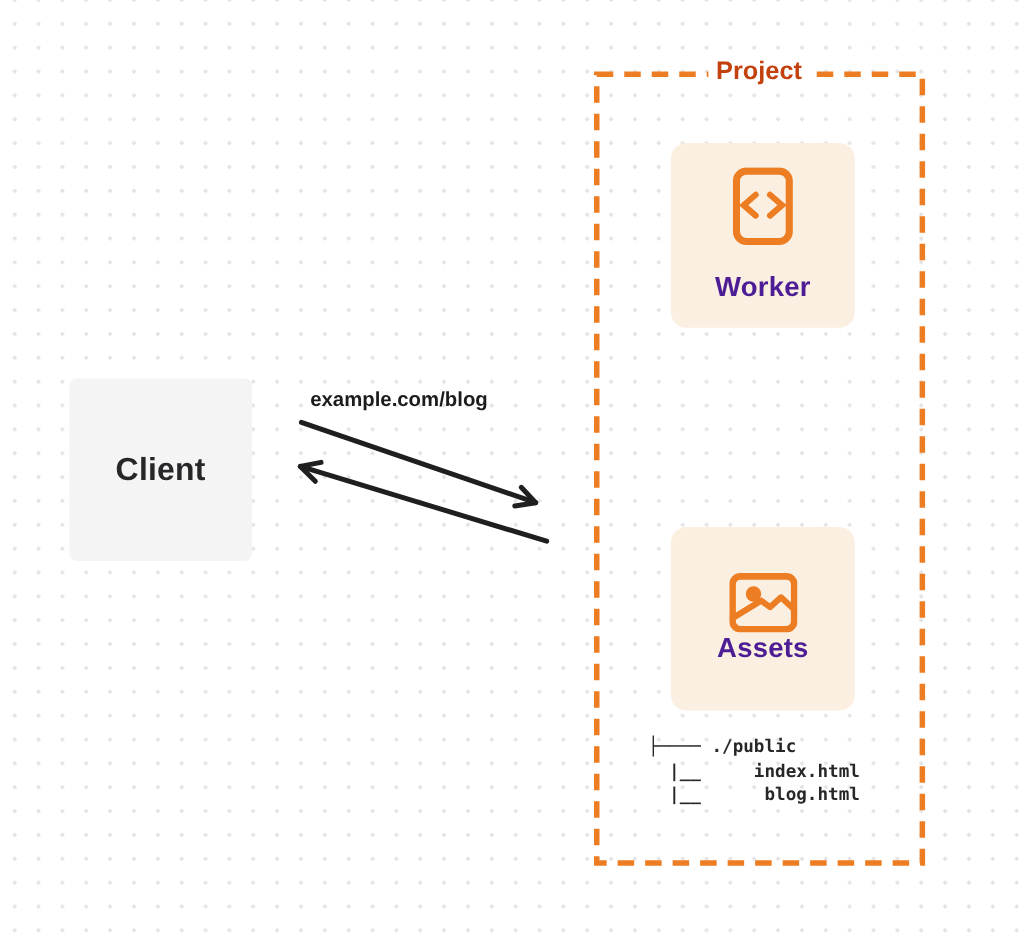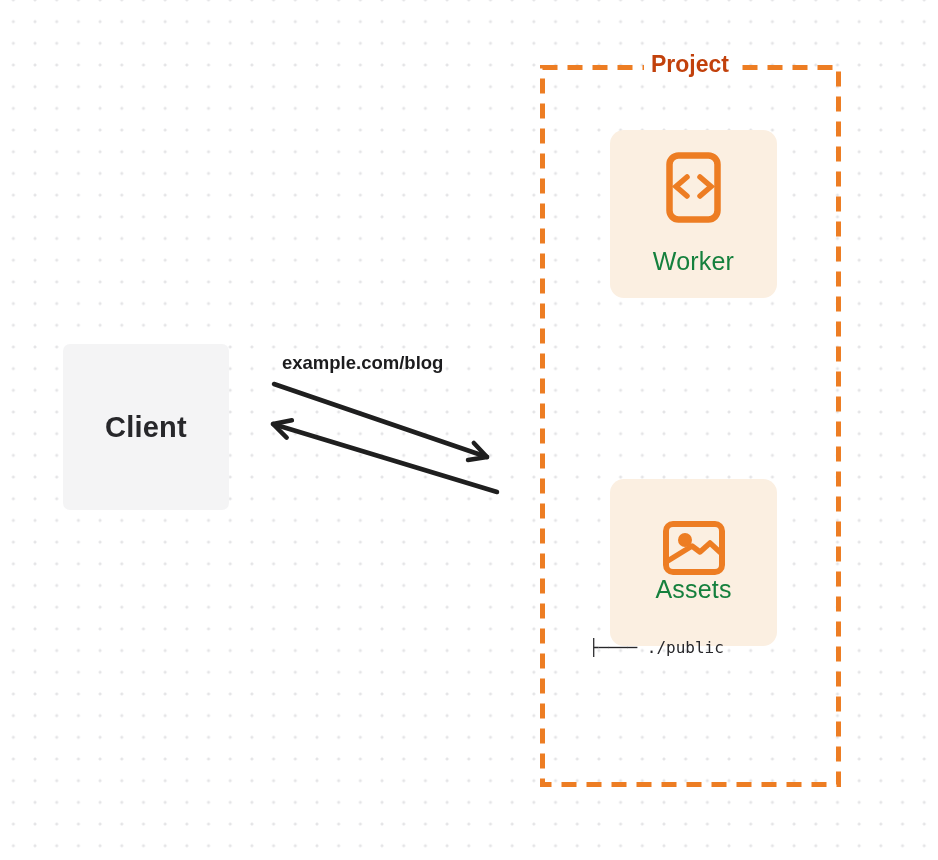--- a/index.html
+++ b/index.html
@@ -39,28 +39,29 @@
     white-space:nowrap;
   }
 
   
   .card{
     background:#fbefe1;border-radius:14px;
     display:flex;flex-direction:column;align-items:center;justify-content:center;
   }
   .worker-card{left:610px;top:130px;width:167px;height:168px;gap:24px;}
   .assets-card{left:610px;top:479px;width:167px;height:167px;}
-  .card-label{font-size:25px;font-weight:400;color:#15803d;letter-spacing:.2px;}
+  .card-label{font-size:25px;font-weight:700;color:#4c1d95;letter-spacing:.2px;}
 
   
   .file-tree{
-    left:589px;top:637px;
+    left:589px;top:668px;
     font-family:"DejaVu Sans Mono", monospace;
     font-size:16px;line-height:21.6px;
     color:#27272a;
+    font-weight:bold;
   }
   .tree-line{white-space:pre;}
 </style>
 </head>
 <body>
 
 <div id="canvas">
 
   <svg id="overlay-svg" viewBox="0 0 938 860">
     <defs>
@@ -96,15 +97,17 @@
     <svg width="62" height="54" viewBox="0 0 62 54">
       <rect x="3" y="3" width="56" height="48" rx="7" fill="none" stroke="#ed7d23" stroke-width="6"></rect>
       <circle cx="22" cy="19" r="7" fill="#ed7d23"></circle>
       <polyline points="3,41 29,25 37,31 47,22 59,33" fill="none" stroke="#ed7d23" stroke-width="5.5" stroke-linecap="round" stroke-linejoin="round"></polyline>
     </svg>
     <span class="card-label">Assets</span>
   </div>
 
   <div class="abs file-tree">
     <div class="tree-line">├──── ./public</div>
+    <div class="tree-line">  |__     index.html</div>
+    <div class="tree-line">  |__      blog.html</div>
   </div>
 
 </div>
 
 </body></html>

